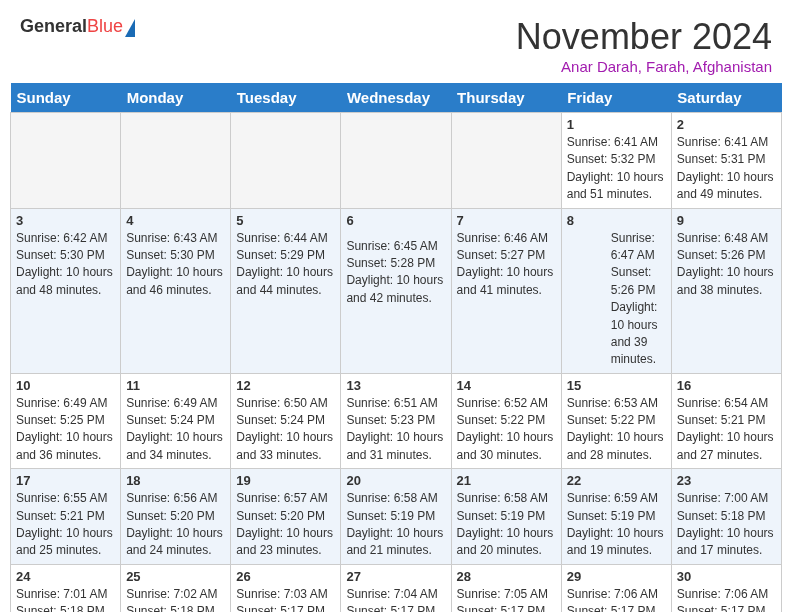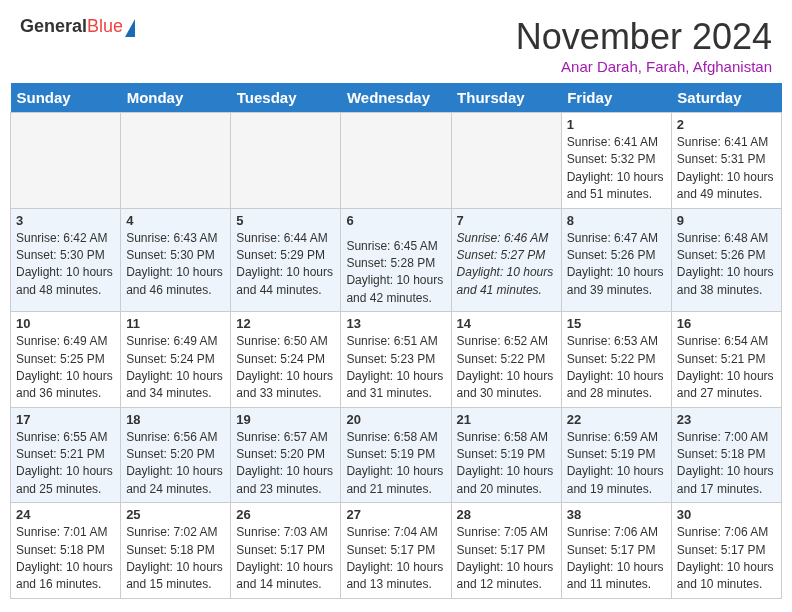--- a/index.html
+++ b/index.html
@@ -174,28 +174,28 @@
           </td>
           <td class="alt-row">
             <span class="day-num">6</span>
             <div class="day-detail" style="white-space: pre-line; margin-top: 10px;">Sunrise: 6:45 AM
 Sunset: 5:28 PM
 Daylight: 10 hours
 and 42 minutes.</div>
           </td>
           <td class="alt-row">
             <span class="day-num">7</span>
-            <div class="day-detail" style="white-space: pre-line; font-style: italic;">Sunrise: 6:46 AM
+            <div class="day-detail" style="white-space: pre-line;">Sunrise: 6:46 AM
 Sunset: 5:27 PM
 Daylight: 10 hours
 and 41 minutes.</div>
           </td>
           <td class="alt-row">
             <span class="day-num">8</span>
-            <div class="day-detail" style="white-space: pre-line;">Sunrise: 6:47 AM
+            <div class="day-detail" style="white-space: pre-line; margin-left: 44px;">Sunrise: 6:47 AM
 Sunset: 5:26 PM
 Daylight: 10 hours
 and 39 minutes.</div>
           </td>
           <td class="alt-row">
             <span class="day-num">9</span>
             <div class="day-detail" style="white-space: pre-line;">Sunrise: 6:48 AM
 Sunset: 5:26 PM
 Daylight: 10 hours
 and 38 minutes.</div>
@@ -333,21 +333,21 @@
 and 13 minutes.</div>
           </td>
           <td>
             <span class="day-num">28</span>
             <div class="day-detail" style="white-space: pre-line;">Sunrise: 7:05 AM
 Sunset: 5:17 PM
 Daylight: 10 hours
 and 12 minutes.</div>
           </td>
           <td>
-            <span class="day-num">38</span>
+            <span class="day-num">29</span>
             <div class="day-detail" style="white-space: pre-line;">Sunrise: 7:06 AM
 Sunset: 5:17 PM
 Daylight: 10 hours
 and 11 minutes.</div>
           </td>
           <td>
             <span class="day-num">30</span>
             <div class="day-detail" style="white-space: pre-line;">Sunrise: 7:06 AM
 Sunset: 5:17 PM
 Daylight: 10 hours

